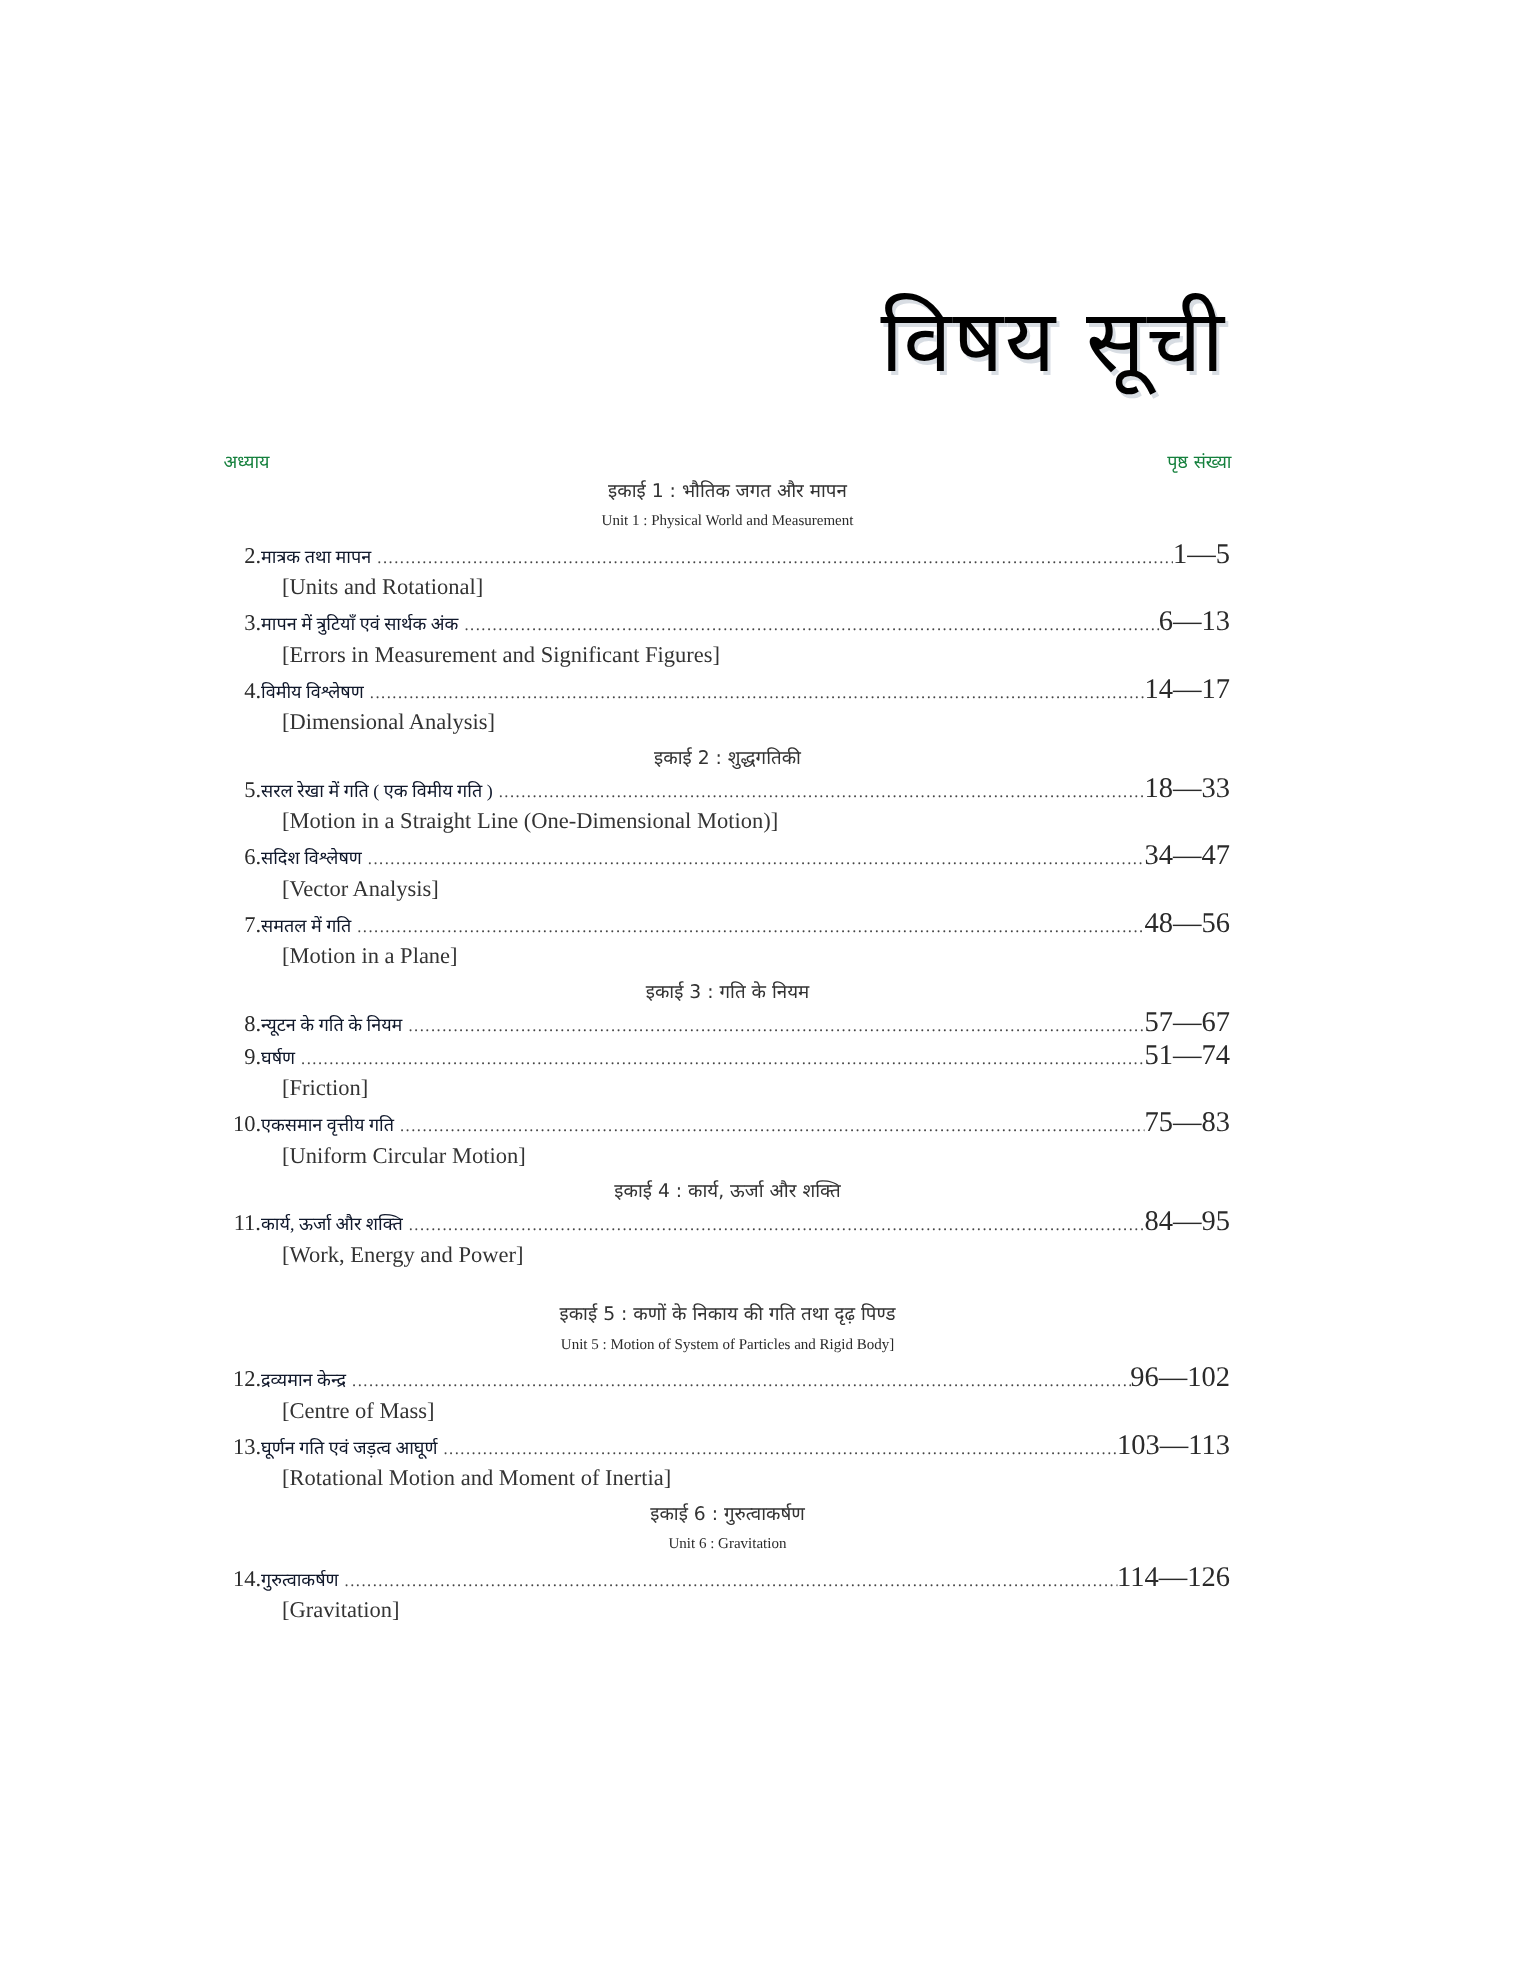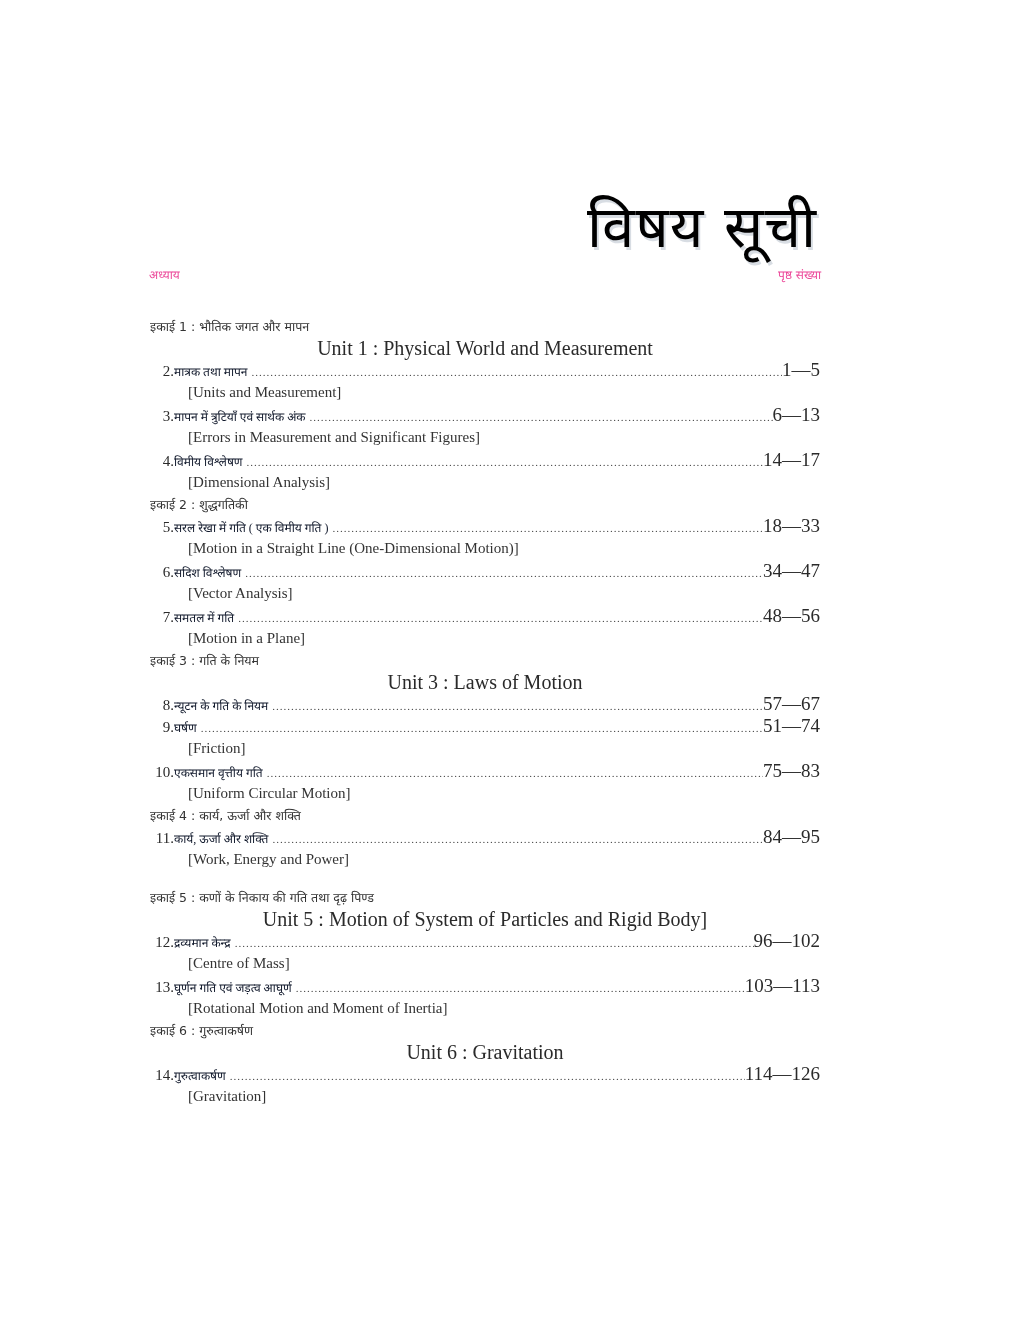--- a/index.html
+++ b/index.html
@@ -1,25 +1,25 @@
 <!DOCTYPE html>
 <html><head>
 <meta charset="utf-8">
 <style>
   html, body { margin: 0; padding: 0; background: #ffffff; }
   body { width: 1020px; height: 1320px; position: relative; overflow: hidden;
          font-family: "DejaVu Serif", "Liberation Serif", serif; color: #2a2a2a; }
   .title { position: absolute; right: 203px; top: 192px; font-family: "DejaVu Sans", sans-serif;
            font-size: 58px; line-height: 70px; color: #000000; text-shadow: 2px 3px 0 #d8dde3; letter-spacing: 1px; }
-  .hdr { position: absolute; top: 266px; font-family: "DejaVu Sans", sans-serif; font-size: 12px; color: #ec4899; }
+  .hdr { position: absolute; top: 299px; font-family: "DejaVu Sans", sans-serif; font-size: 12px; color: #15803d; }
   .hdr.left { left: 149px; }
   .hdr.right { right: 199px; }
   .toc { position: absolute; left: 150px; top: 316px; width: 670px; }
-  .unit-hi { font-family: "DejaVu Sans", sans-serif; font-size: 12.5px; height: 21px; line-height: 21px; color: #333; }
-  .unit-en { text-align: center; font-size: 20px; height: 22px; line-height: 22px; font-family: "Liberation Serif", serif; color: #2a2a2a; }
+  .unit-hi { text-align: center; font-family: "DejaVu Sans", sans-serif; font-size: 12.5px; height: 21px; line-height: 21px; color: #333; }
+  .unit-en { text-align: center; font-size: 10px; height: 22px; line-height: 22px; font-family: "Liberation Serif", serif; color: #2a2a2a; }
   .entry { display: flex; align-items: baseline; height: 22px; line-height: 22px; font-family: "Liberation Serif", serif; font-size: 15px; }
   .num { width: 24px; text-align: right; flex: none; font-size: 15px; }
   .hi { flex: none; font-family: Liberation Serif, serif; font-size: 12px; color: #0f172a; padding-right: 4px; }
   .dots { flex: 1; overflow: hidden; white-space: nowrap; color: #444; font-size: 11px; letter-spacing: 1px; }
   .dots::before { content: "......................................................................................................................................................................................................................................"; }
   .pg { flex: none; font-size: 19px; }
   .en { height: 23px; line-height: 23px; margin-left: 38px; font-family: "Liberation Serif", serif; font-size: 15px; color: #333; }
   .gap { height: 16px; }
 </style>
 </head>
@@ -33,21 +33,21 @@
 
   <div>
     <div class="unit-hi">इकाई 1 : भौतिक जगत और मापन</div>
     <div class="unit-en">Unit 1 : Physical World and Measurement</div>
     <div class="entry">
       <span class="num">2.</span>
       <span class="hi">मात्रक तथा मापन</span>
       <span class="dots"></span>
       <span class="pg">1—5</span>
     </div>
-    <div class="en">[Units and Measurement]</div>
+    <div class="en">[Units and Rotational]</div>
     <div class="entry">
       <span class="num">3.</span>
       <span class="hi">मापन में त्रुटियाँ एवं सार्थक अंक</span>
       <span class="dots"></span>
       <span class="pg">6—13</span>
     </div>
     <div class="en">[Errors in Measurement and Significant Figures]</div>
     <div class="entry">
       <span class="num">4.</span>
       <span class="hi">विमीय विश्लेषण</span>
@@ -77,21 +77,20 @@
       <span class="num">7.</span>
       <span class="hi">समतल में गति</span>
       <span class="dots"></span>
       <span class="pg">48—56</span>
     </div>
     <div class="en">[Motion in a Plane]</div>
   </div>
 
   <div>
     <div class="unit-hi">इकाई 3 : गति के नियम</div>
-    <div class="unit-en">Unit 3 : Laws of Motion</div>
     <div class="entry">
       <span class="num">8.</span>
       <span class="hi">न्यूटन के गति के नियम</span>
       <span class="dots"></span>
       <span class="pg">57—67</span>
     </div>
     <div class="entry">
       <span class="num">9.</span>
       <span class="hi">घर्षण</span>
       <span class="dots"></span>

